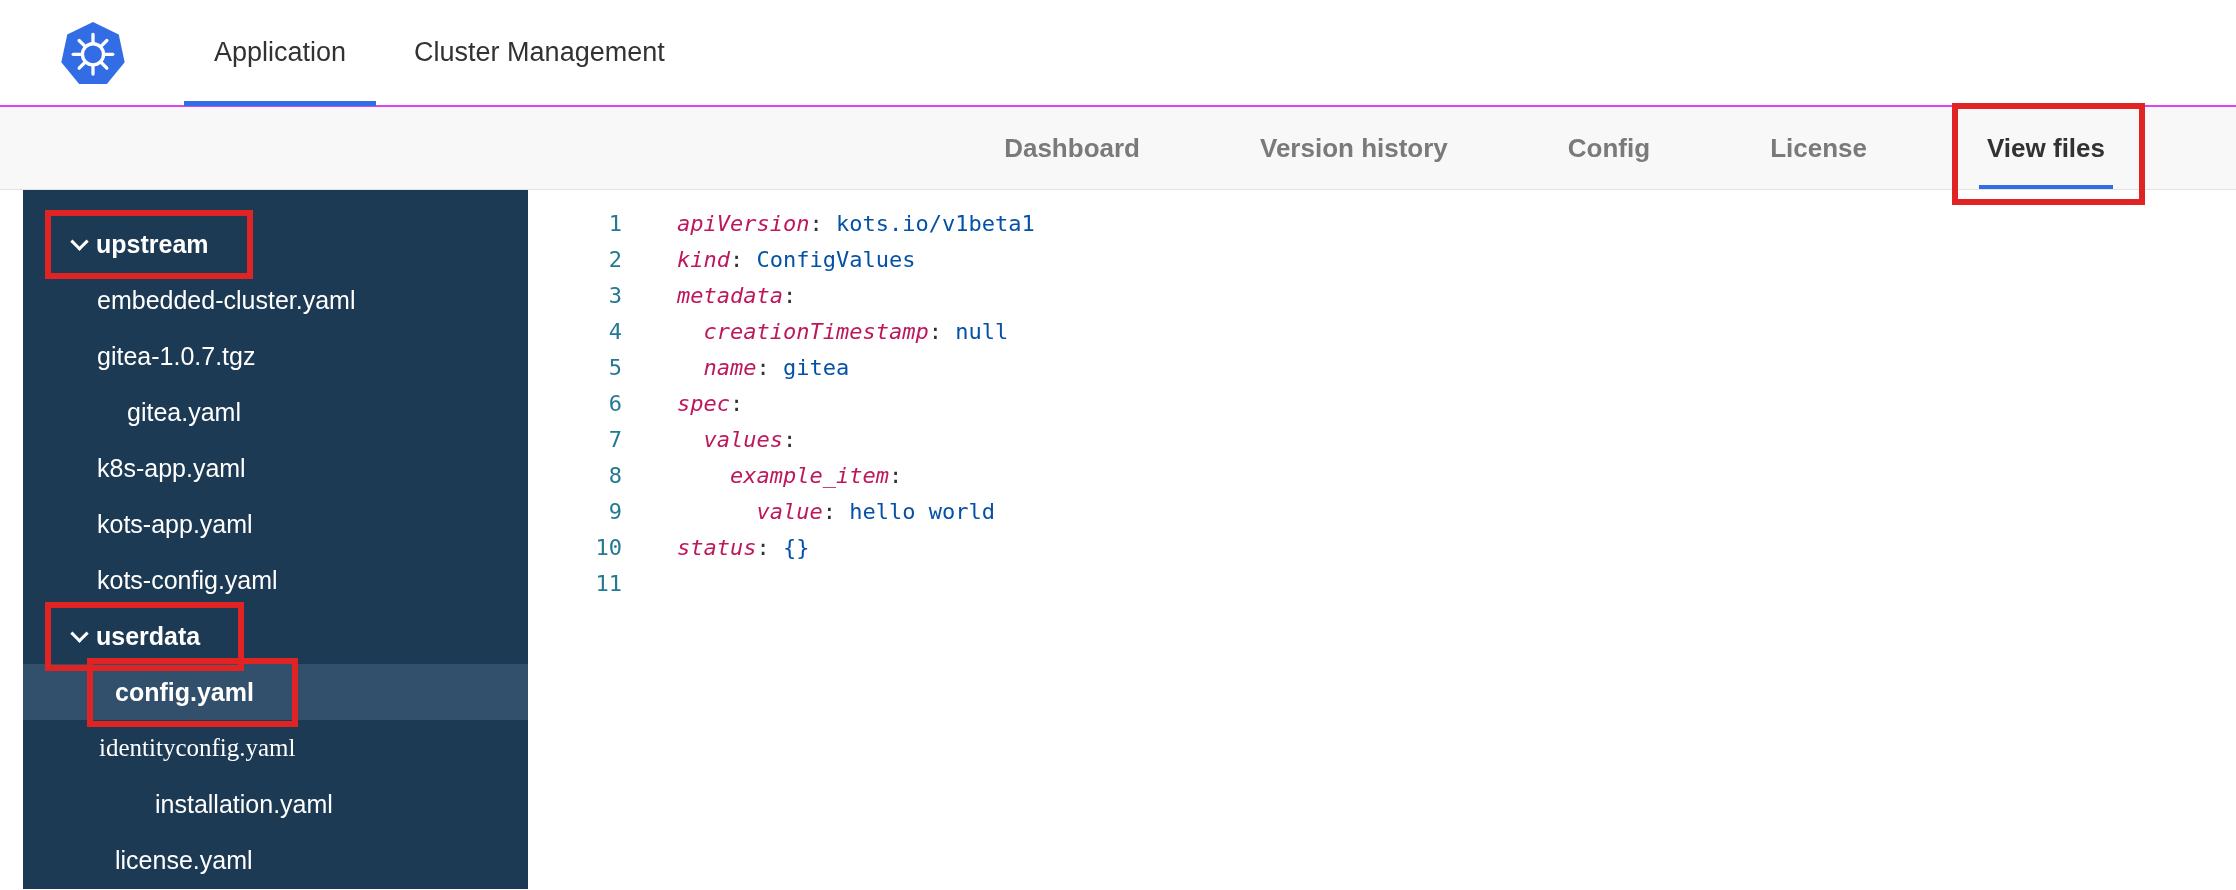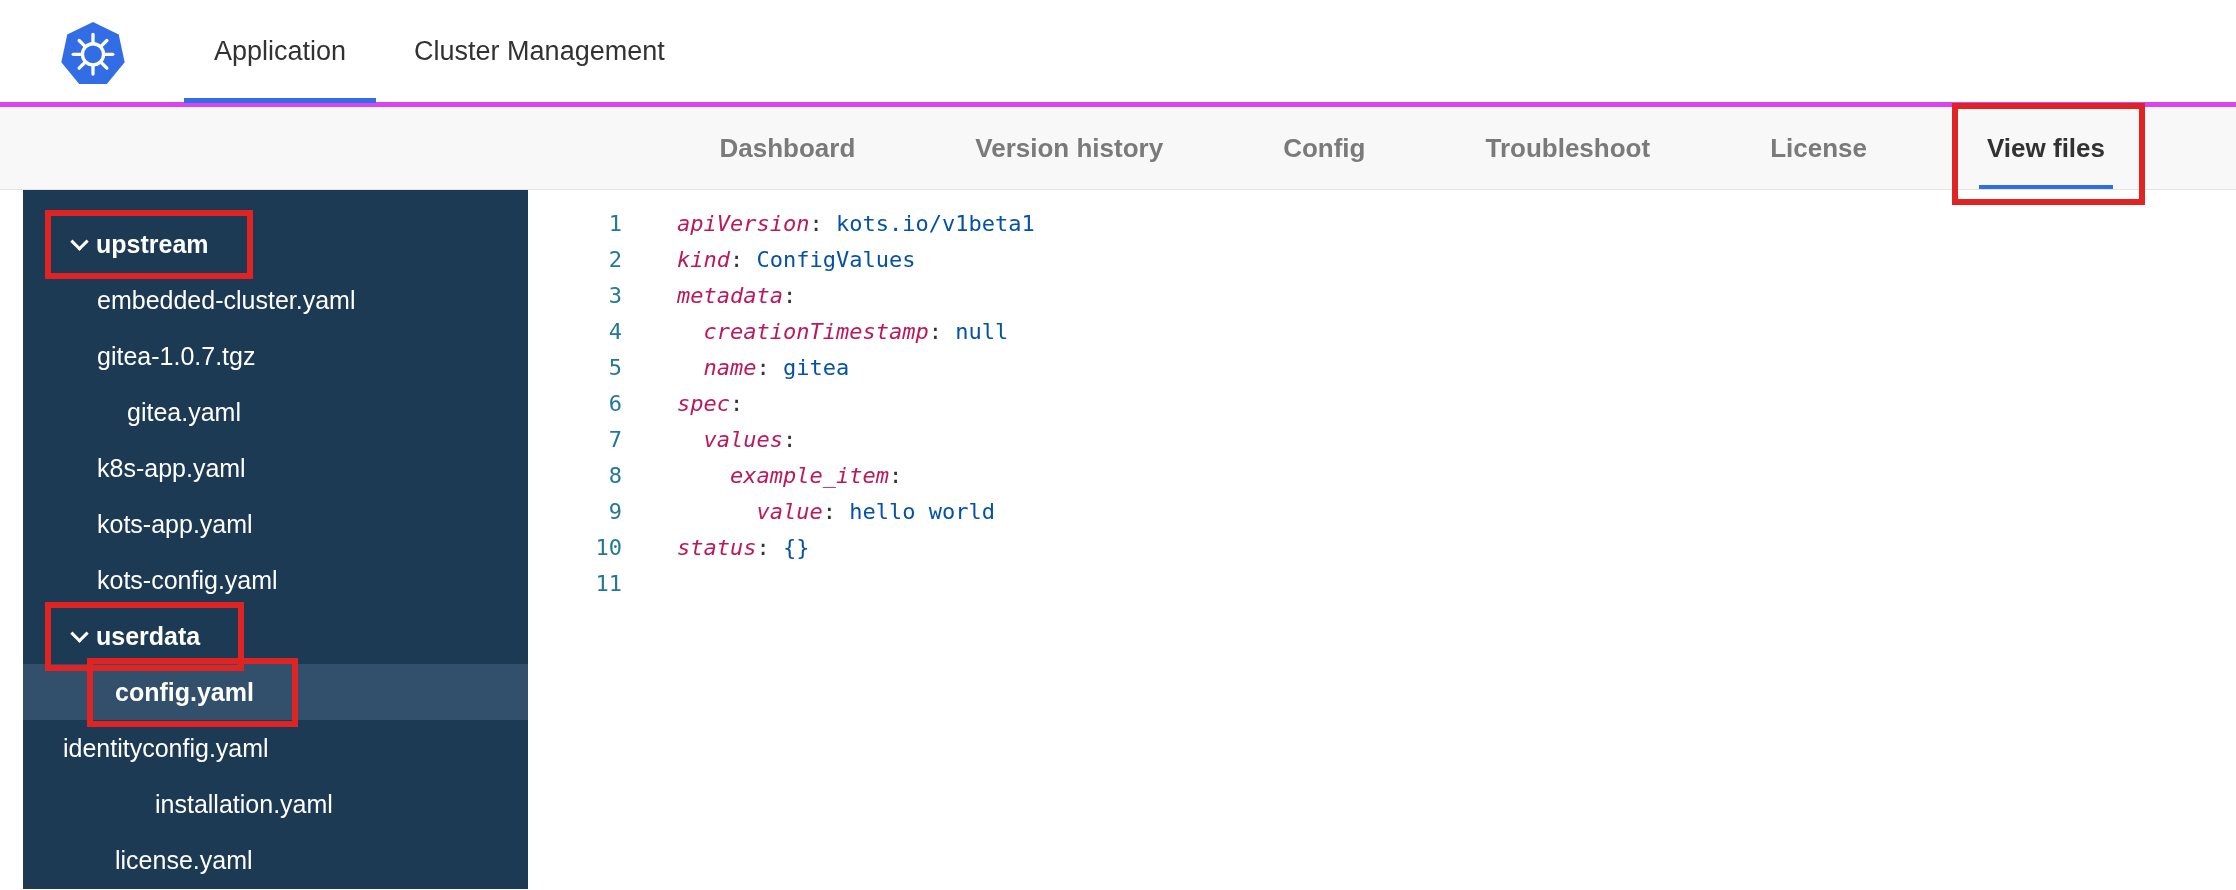--- a/index.html
+++ b/index.html
@@ -13,21 +13,21 @@
     --accent: #326de6;
     --red: #e02424;
     --sidebar-bg: #1d3a54;
     --selected-bg: #32506b;
   }
 
   
   .topbar {
     height: 107px;
     background: #ffffff;
-    border-bottom: 5px solid #d946ef;
+    border-bottom: 2px solid #d946ef;
     display: flex;
     align-items: stretch;
     position: relative;
     z-index: 2;
   }
   .logo {
     width: 66px; height: 66px;
     margin: 20px 0 0 60px;
     flex-shrink: 0;
   }
@@ -190,23 +190,20 @@
     <div class="subnav-item">
       <span class="subnav-label">Dashboard</span>
     </div>
     <div class="subnav-item">
       <span class="subnav-label">Version history</span>
     </div>
     <div class="subnav-item">
       <span class="subnav-label">Config</span>
     </div>
     <div class="subnav-item">
-      <span class="subnav-label">Troubleshoot</span>
-    </div>
-    <div class="subnav-item">
       <span class="subnav-label">License</span>
     </div>
     <div class="subnav-item active">
       <span class="subnav-label">View files</span>
       <span class="red-box"></span>
     </div>
   </nav>
 
 <div class="body-row">
   <aside class="sidebar" id="file-tree">
@@ -253,21 +250,21 @@
           <span class="label">userdata</span>
           <span class="red-box"></span>
         </span>
       </div>
       <div class="tree-row file selected" style="padding-left: 92px;">
         <span class="row-inner">
           <span class="label">config.yaml</span>
           <span class="red-box"></span>
         </span>
       </div>
-      <div class="tree-row file" style="padding-left: 40px;">
+      <div class="tree-row file" style="padding-left: 76px; font-family: Liberation Serif, serif;">
         <span class="row-inner">
           <span class="label">identityconfig.yaml</span>
         </span>
       </div>
       <div class="tree-row file" style="padding-left: 92px; margin-left: 40px;">
         <span class="row-inner">
           <span class="label">installation.yaml</span>
         </span>
       </div>
       <div class="tree-row file" style="padding-left: 92px;">

